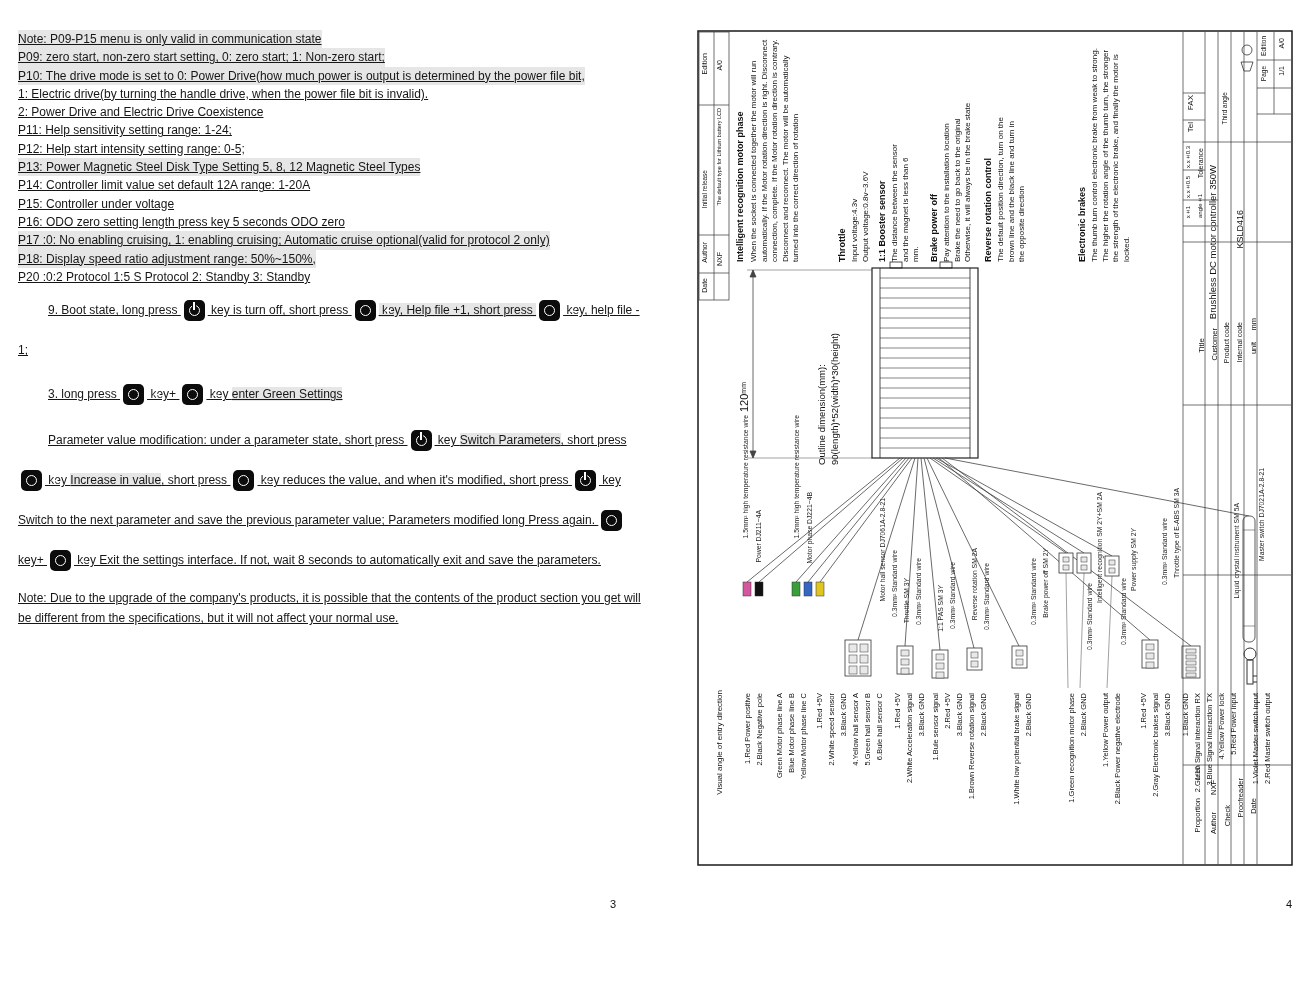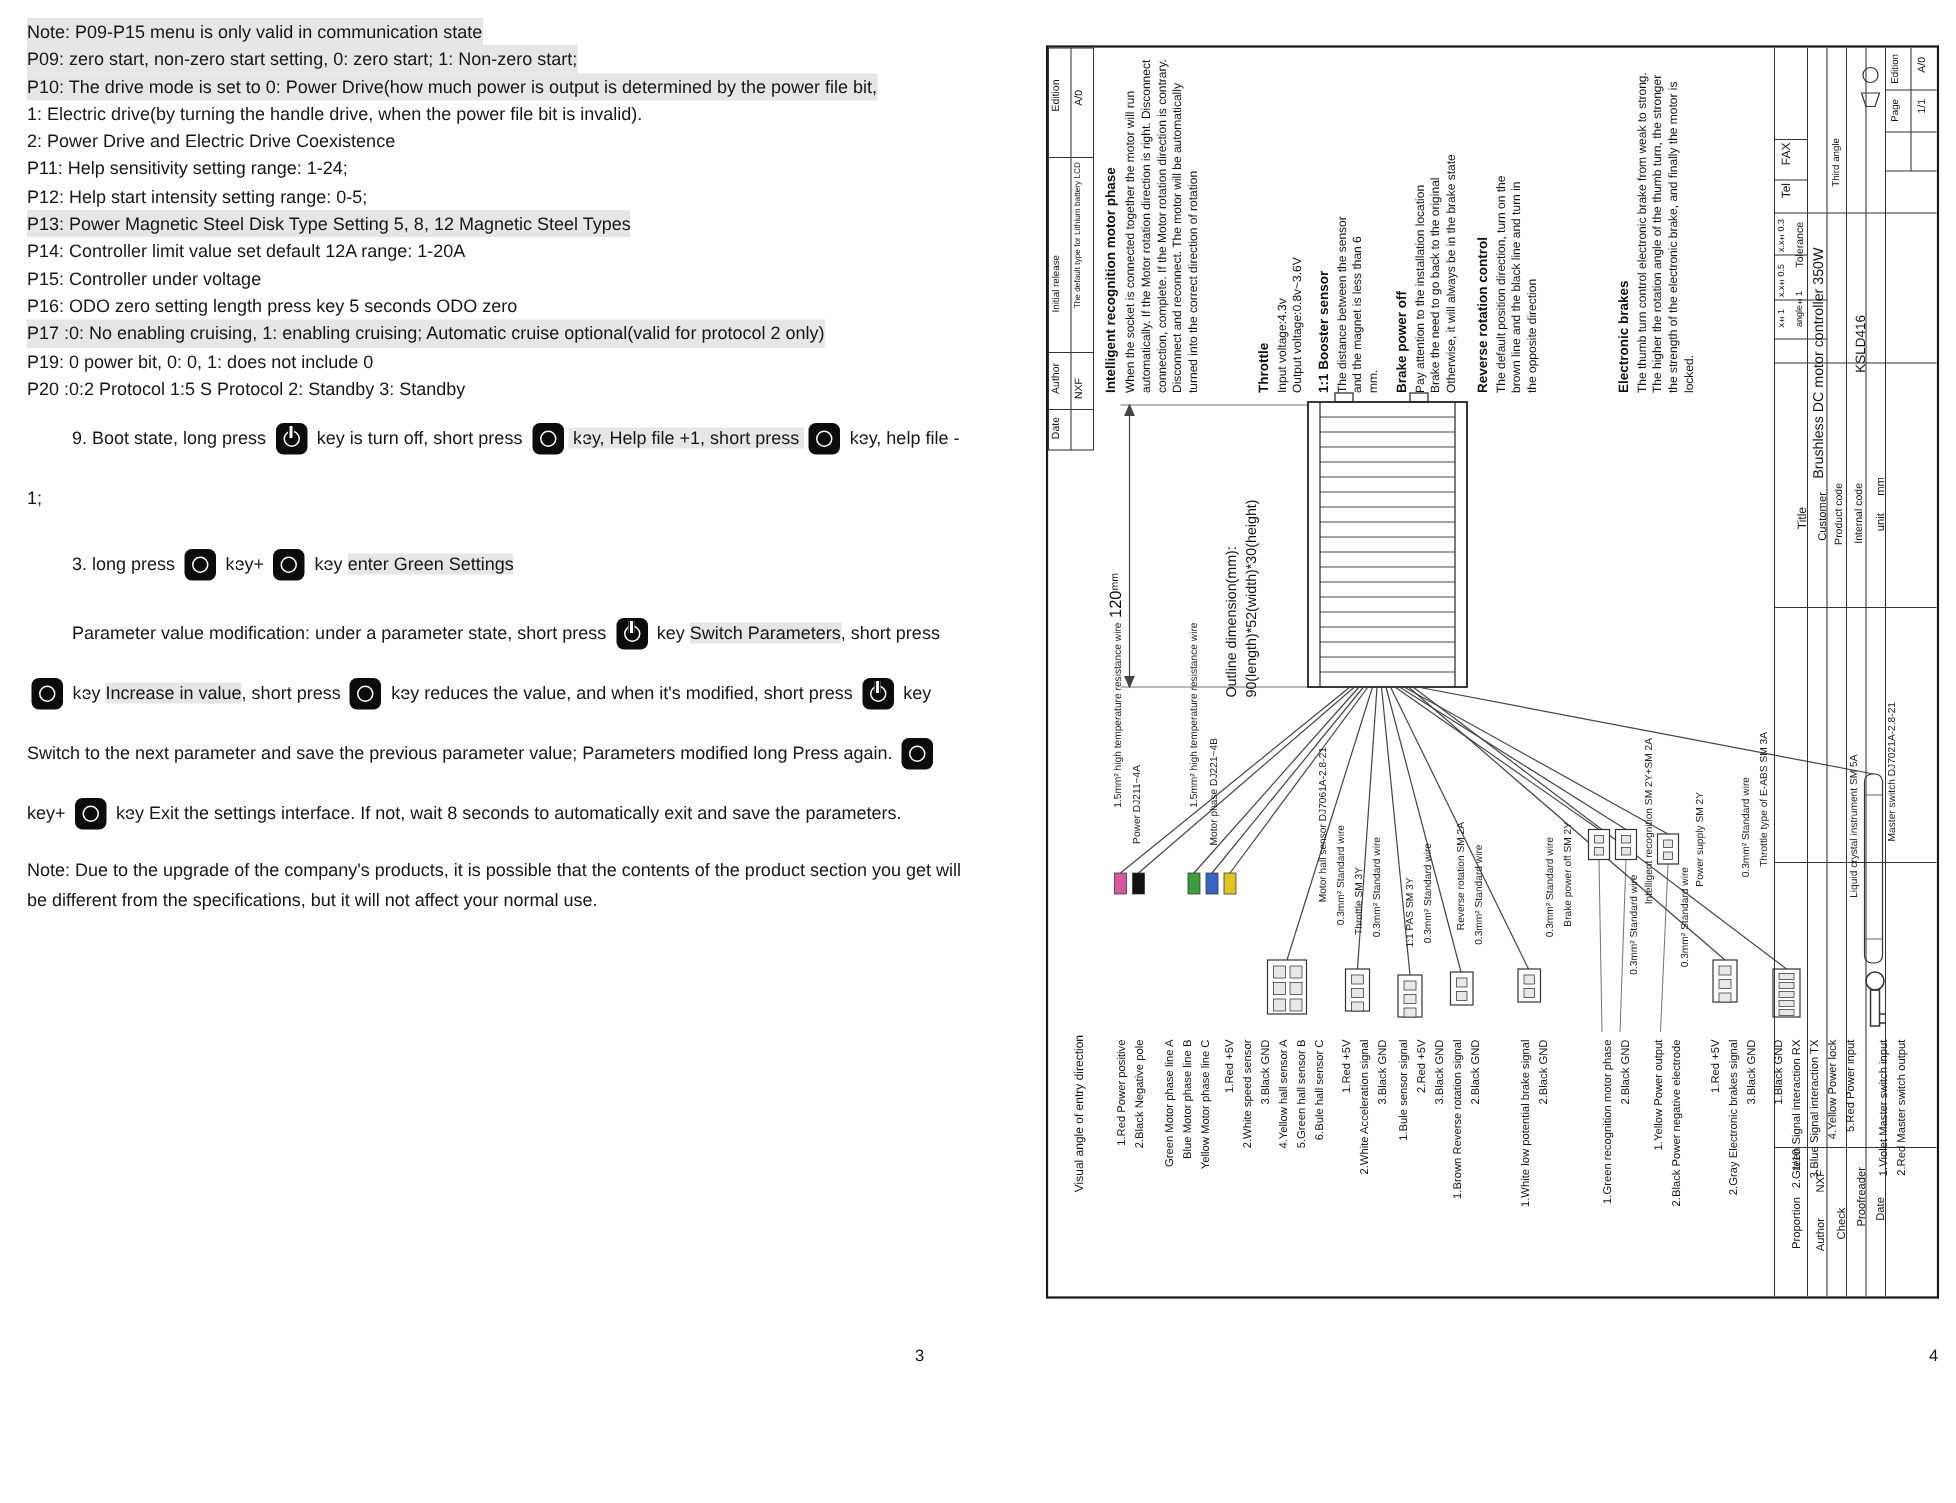--- a/index.html
+++ b/index.html
@@ -1,19 +1,19 @@
 <!DOCTYPE html>
 <html><head>
 <meta charset="utf-8">
 <style>
   html,body{margin:0;padding:0;background:#ffffff;}
   .page{position:relative;width:1304px;height:1002px;background:#fff;
         font-family:"Liberation Sans",sans-serif;color:#161616;overflow:hidden;}
   
-  #left{position:absolute;left:18px;top:12px;width:634px;}
+  #left{position:absolute;left:18px;top:30px;width:634px;text-decoration:underline;}
   .pl{font-size:12px;line-height:18.3px;white-space:nowrap;}
   .pl.hl{display:table;}
   .hl{background:#e6e6e6;}
   .ip{margin:0;font-size:12px;line-height:40px;}
   .mt1{margin-top:14px}.mt2{margin-top:4px}.mt3{margin-top:6px}
   .ind{text-indent:30px;}
   .note{margin:8px 0 0;font-size:12px;line-height:20px;}
   .pageno{position:absolute;font-size:11px;color:#111;}
   
   .k-icon{display:inline-block;width:21px;height:21px;background:#0c0c0c;border-radius:5px;
@@ -49,21 +49,21 @@
       <div class="pl hl">P10: The drive mode is set to 0: Power Drive(how much power is output is determined by the power file bit,</div>
       <div class="pl">1: Electric drive(by turning the handle drive, when the power file bit is invalid).</div>
       <div class="pl">2: Power Drive and Electric Drive Coexistence</div>
       <div class="pl">P11: Help sensitivity setting range: 1-24;</div>
       <div class="pl">P12: Help start intensity setting range: 0-5;</div>
       <div class="pl hl">P13: Power Magnetic Steel Disk Type Setting 5, 8, 12 Magnetic Steel Types</div>
       <div class="pl">P14: Controller limit value set default 12A range: 1-20A</div>
       <div class="pl">P15: Controller under voltage</div>
       <div class="pl">P16: ODO zero setting length press key 5 seconds ODO zero</div>
       <div class="pl hl">P17 :0: No enabling cruising, 1: enabling cruising; Automatic cruise optional(valid for protocol 2 only)</div>
-      <div class="pl">P19: 0 power bit, 0: 0, 1: does not include 0</div>
+      <div class="pl hl">P18: Display speed ratio adjustment range: 50%~150%,</div>
       <div class="pl">P20 :0:2 Protocol 1:5 S Protocol 2: Standby 3: Standby</div>
     </div>
     <p class="ip mt2 ind"><span>9. Boot state, long press </span><span class="k-icon k-power"></span><span> key is turn off, short press </span><span class="k-icon k-plus"></span><span class="hl"> key, Help file +1, short press </span><span class="k-icon k-minus"></span><span> key, </span><span>help file - 1;</span></p>
     <p class="ip mt2 ind"><span>3. long press </span><span class="k-icon k-plus"></span><span> key+ </span><span class="k-icon k-minus"></span><span> key </span><span class="hl">enter Green Settings</span></p>
     <p class="ip mt3 ind"><span>Parameter value modification: under a parameter state, short press </span><span class="k-icon k-power"></span><span> key </span><span class="hl">Switch Parameters</span><span>, short press </span><span class="k-icon k-plus"></span><span> key </span><span class="hl">Increase in value</span><span>, short press </span><span class="k-icon k-minus"></span><span> key reduces the value, and when it's modified, short press </span><span class="k-icon k-power"></span><span> key Switch to the next parameter and save the previous parameter value; Parameters modified long Press again. </span><span class="k-icon k-plus"></span><span> key+ </span><span class="k-icon k-minus"></span><span> key Exit the settings interface. If not, wait 8 seconds to automatically exit and save the parameters.</span></p>
     <p class="note">Note: Due to the upgrade of the company's products, it is possible that the contents of the product section you get will be different from the specifications, but it will not affect your normal use.</p>
   </div>
   <div class="pageno" style="left:610px;top:898px">3</div>
 
   <div id="rp">

